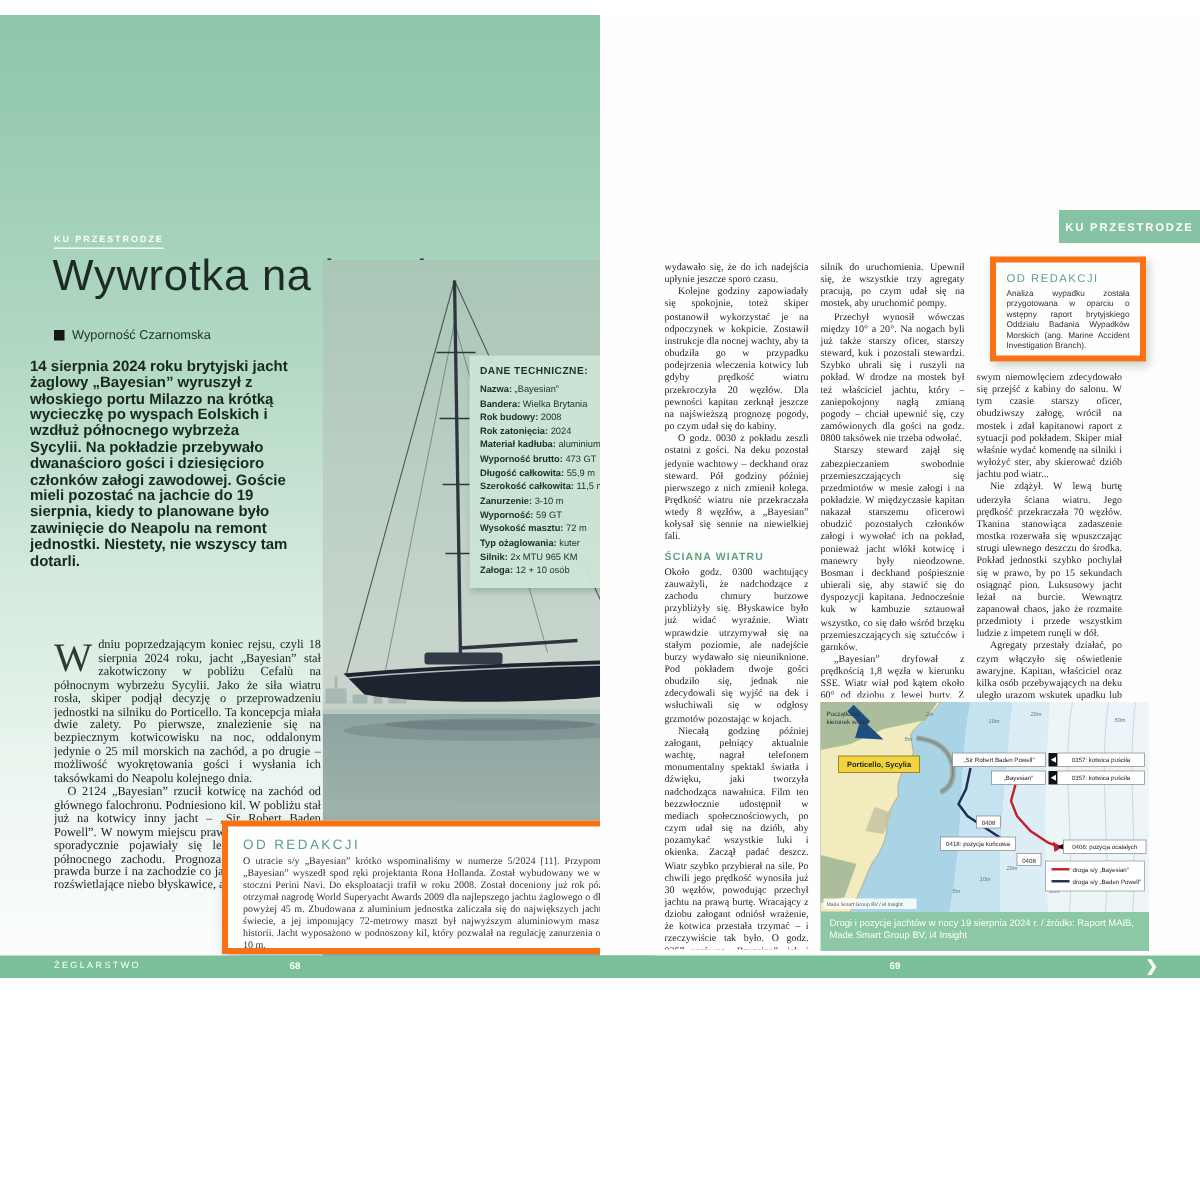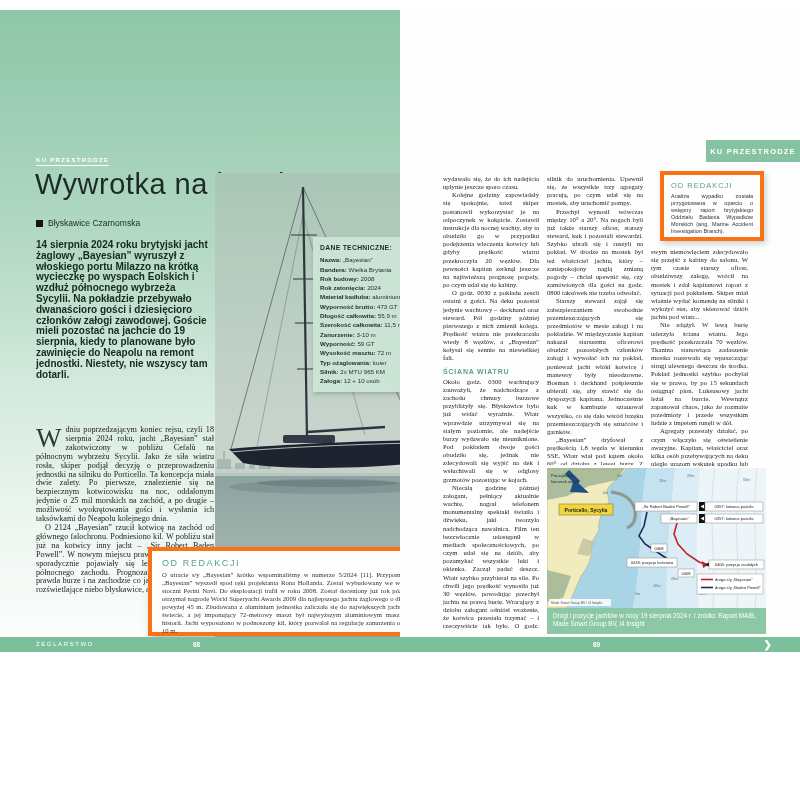--- a/index.html
+++ b/index.html
@@ -8,21 +8,21 @@
   
   .page-left{position:absolute;left:0;top:10px;width:400px;height:627px;
     background:linear-gradient(180deg,#8fc6a9 0%,#97cbb0 10%,#b4d9c4 38%,#d6ebdf 62%,#eff7f2 84%,#fbfdfc 100%);}
   .kicker-left{position:absolute;left:36px;top:147px;font-size:6px;font-weight:bold;color:#fff;
     letter-spacing:1.3px;text-transform:uppercase;border-bottom:1px solid rgba(255,255,255,.9);padding-bottom:2px;}
   .title{position:absolute;left:35px;top:158px;margin:0;font-size:29px;font-weight:400;
     color:#1e2a25;letter-spacing:.5px;white-space:nowrap;}
   .byline{position:absolute;left:36px;top:208px;display:flex;align-items:center;gap:5px;
     font-size:8.5px;color:#21312a;}
   .byline .sq{width:7px;height:7px;background:#151515;display:inline-block;}
-  .intro{position:absolute;left:36px;top:230px;width:176px;margin:0;font-size:10px;line-height:10.8px;
+  .intro{position:absolute;left:20px;top:230px;width:176px;margin:0;font-size:10px;line-height:10.8px;
     font-weight:700;color:#17281f;}
   .leftbody{position:absolute;left:36px;top:416px;width:178px;height:216px;overflow:hidden;
     font-family:"Liberation Serif",serif;font-size:8.2px;line-height:8.9px;text-align:justify;color:#232323;}
   .leftbody p{margin:0;}
   .dropcap{float:left;font-size:27px;line-height:23px;padding:1px 4px 0 0;color:#2f3a34;}
   .ind{text-indent:9px;}
   
   .photo{position:absolute;left:215px;top:163px;width:222px;height:467px;overflow:hidden;}
   .credit{position:absolute;left:427px;top:430px;height:150px;writing-mode:vertical-rl;
     transform:rotate(180deg);font-size:5px;color:#a8b6ad;letter-spacing:.4px;}
@@ -72,21 +72,21 @@
 </head>
 <body>
 
 <div class="canvas">
 
   <section class="page-left">
     <div class="kicker-left">KU PRZESTRODZE</div>
     <h1 class="title">Wywrotka na kotwicy</h1>
     <div class="byline">
       <span class="sq"></span>
-      <span>Błyskawice Czarnomska</span>
+      <span>Wyporność Czarnomska</span>
     </div>
     <p class="intro">14 sierpnia 2024 roku brytyjski jacht żaglowy „Bayesian” wyruszył z włoskiego portu Milazzo na krótką wycieczkę po wyspach Eolskich i wzdłuż północnego wybrzeża Sycylii. Na pokładzie przebywało dwanaścioro gości i dziesięcioro członków załogi zawodowej. Goście mieli pozostać na jachcie do 19 sierpnia, kiedy to planowane było zawinięcie do Neapolu na remont jednostki. Niestety, nie wszyscy tam dotarli.</p>
 
     <div class="photo">
       <svg width="222" height="467" viewBox="0 0 222 467">
         <defs>
           <linearGradient id="sky" x1="0" y1="0" x2="0" y2="1">
             <stop offset="0" stop-color="#a9c6b6"></stop>
               <stop offset="0.6" stop-color="#c0d1c7"></stop>
             <stop offset="1" stop-color="#cbd5cd"></stop>

